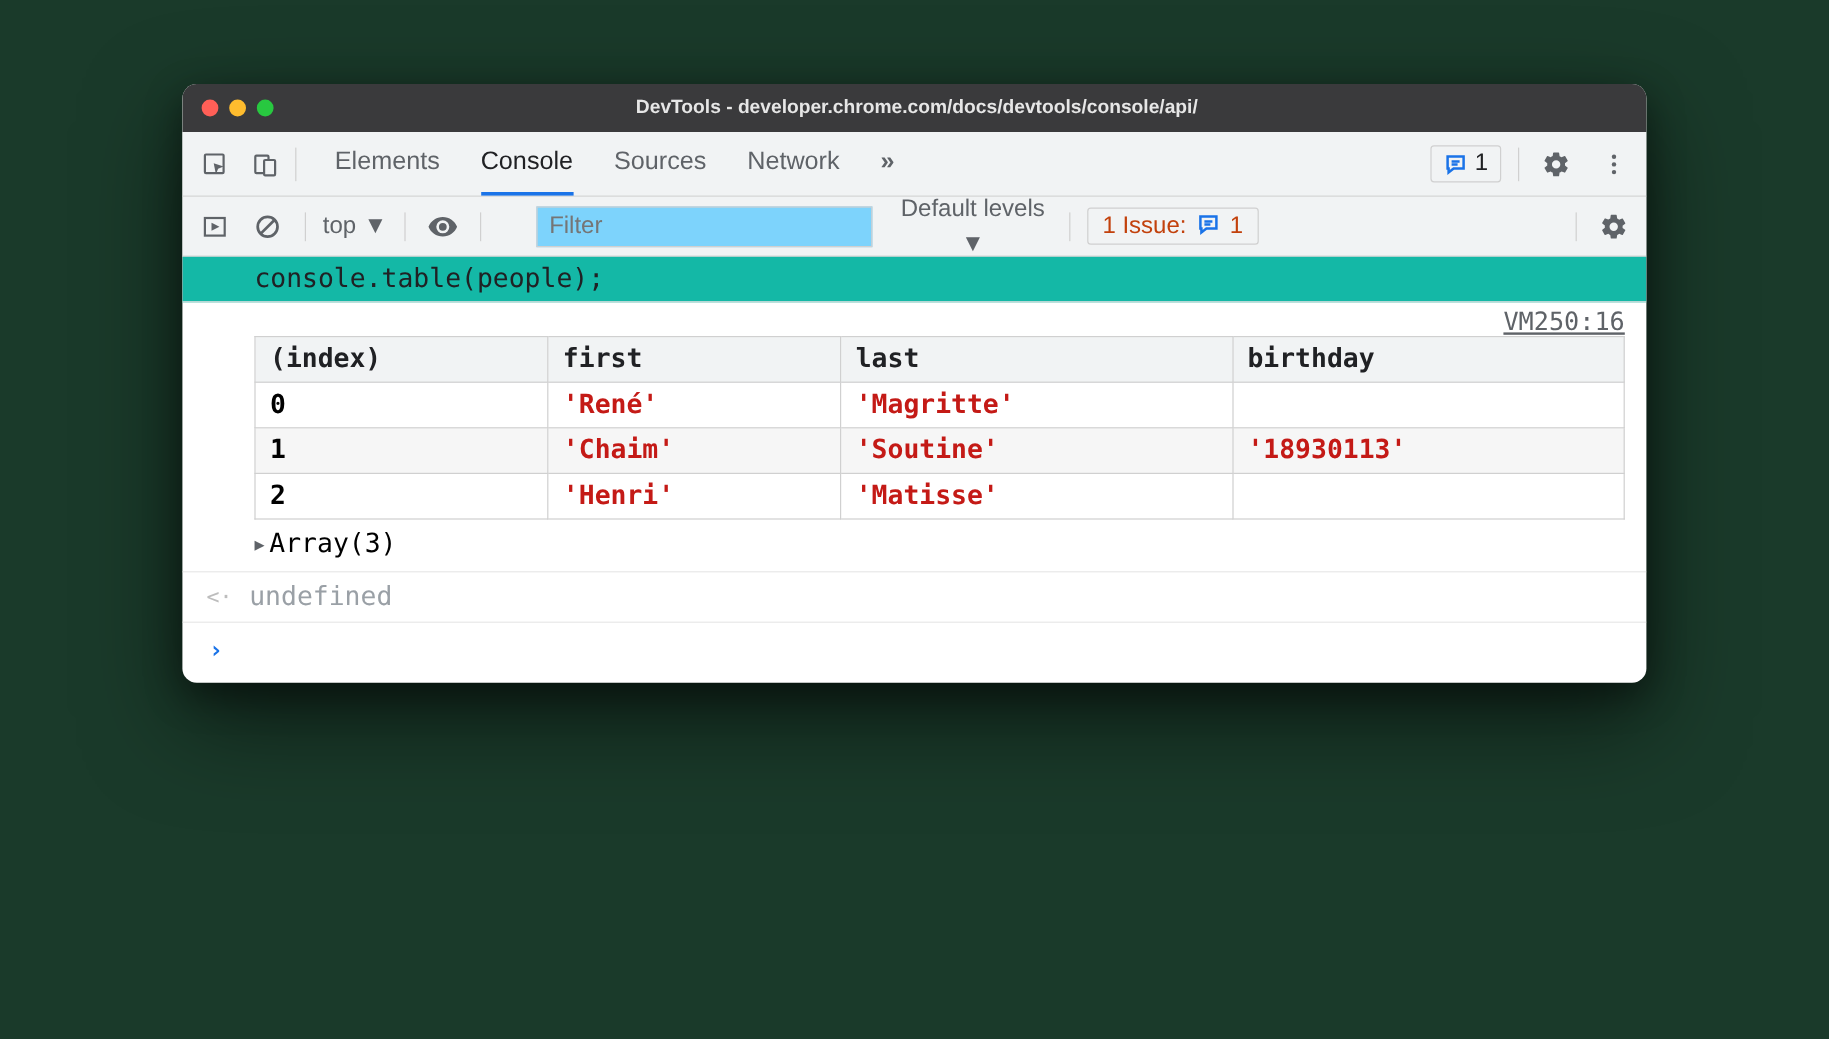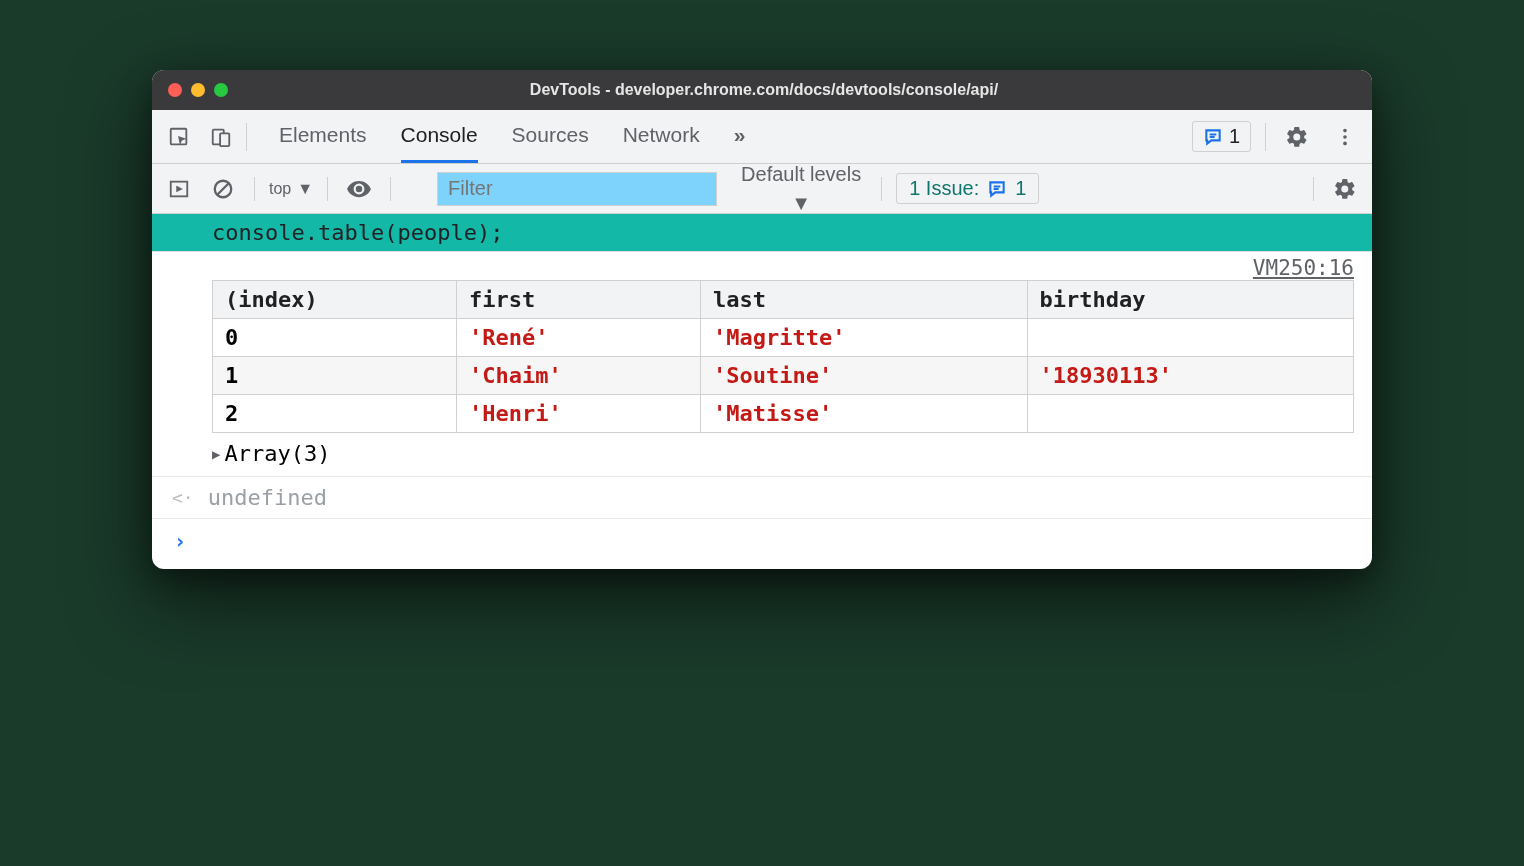--- a/index.html
+++ b/index.html
@@ -87,38 +87,38 @@
   .toolbar {
     display:flex; align-items:center;
     height: 50px;
     border-bottom: 1px solid #d0d0d0;
     background:#f1f3f4;
     padding: 0 10px;
     gap: 10px;
   }
   .ctx-selector {
     display:flex; align-items:center; gap:6px;
-    font-size:16px; color:#5f6368;
+    font-size:20px; color:#5f6368;
     cursor:pointer;
   }
   .filter-input {
     border:1px solid #d0d0d0; background:#7dd3fc;
     height: 34px; width: 280px;
     font-size:20px; padding: 0 10px;
     color:#5f6368;
     margin-left:32px;
   }
   .levels {
     font-size:20px; color:#5f6368; display:flex; align-items:center; gap:6px;
     cursor:pointer; margin-left:14px;flex-direction:column;
   }
   .issues-badge {
-    display:flex; align-items:center; gap:8px;
+    display:flex; gap:8px;
     border:1px solid #d0d0d0; border-radius:3px;
-    padding:3px 12px; font-size:20px; color:#0f766e;
+    padding:3px 12px; font-size:20px; color:#c2410c;
     cursor:pointer;
   }
   .issues-badge svg { color:#1a73e8; }
   
   .console-body { font-family: Menlo, Consolas, monospace; font-size:22px; }
   .code-line {
     background:#14b8a6;
     padding: 6px 20px 6px 60px;
     color:#202124;
     border-bottom:1px solid #e0e0e0;

